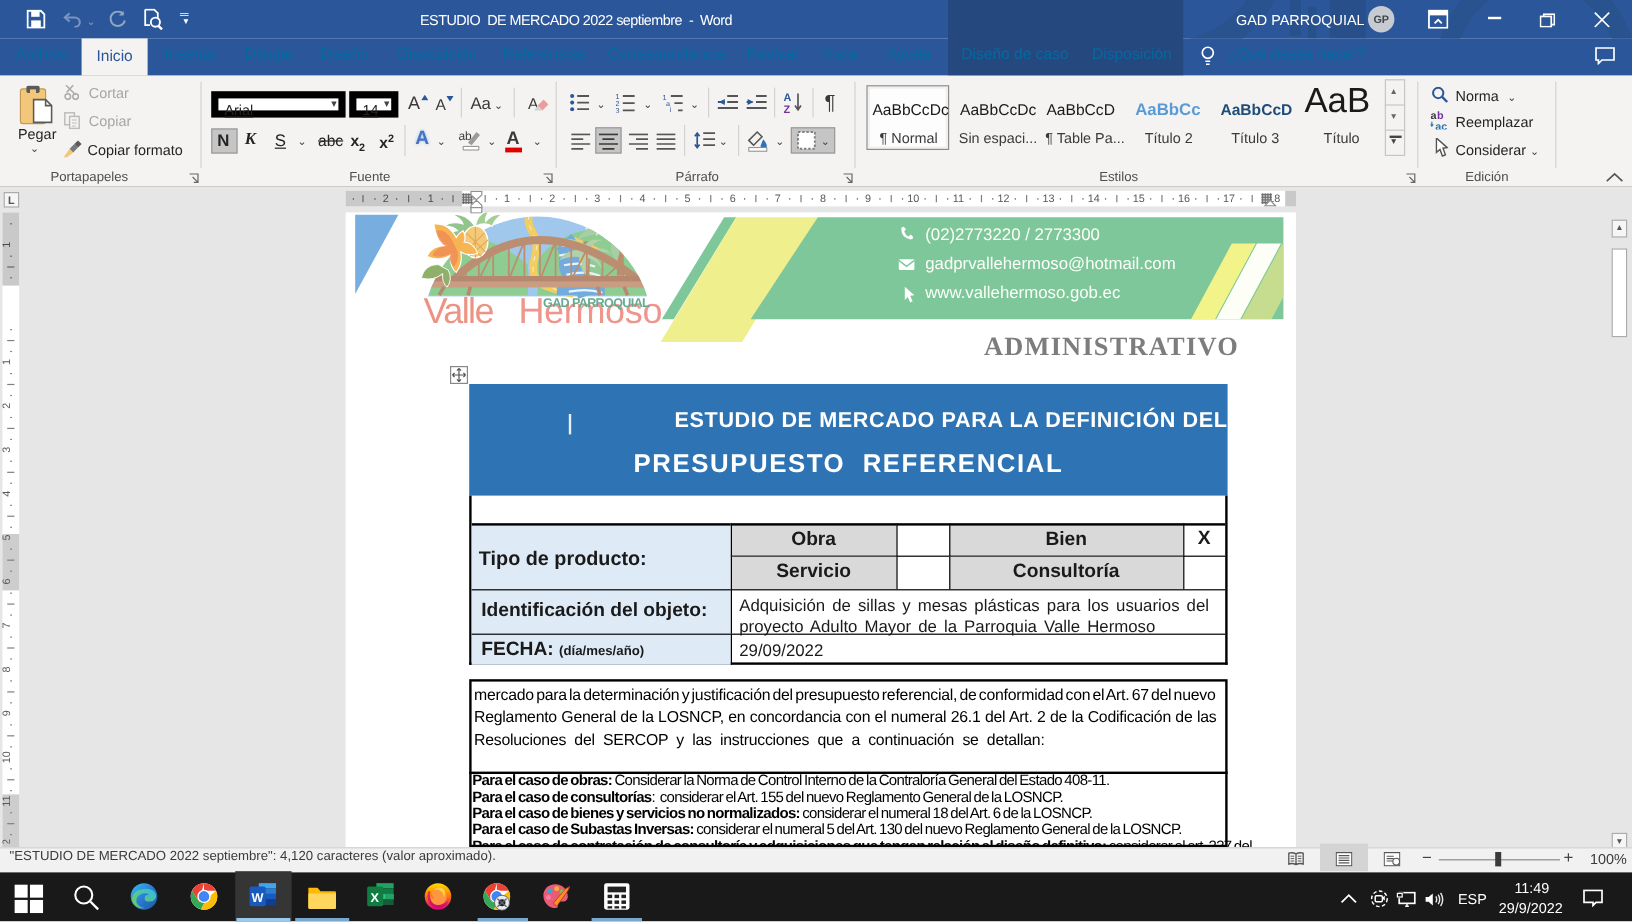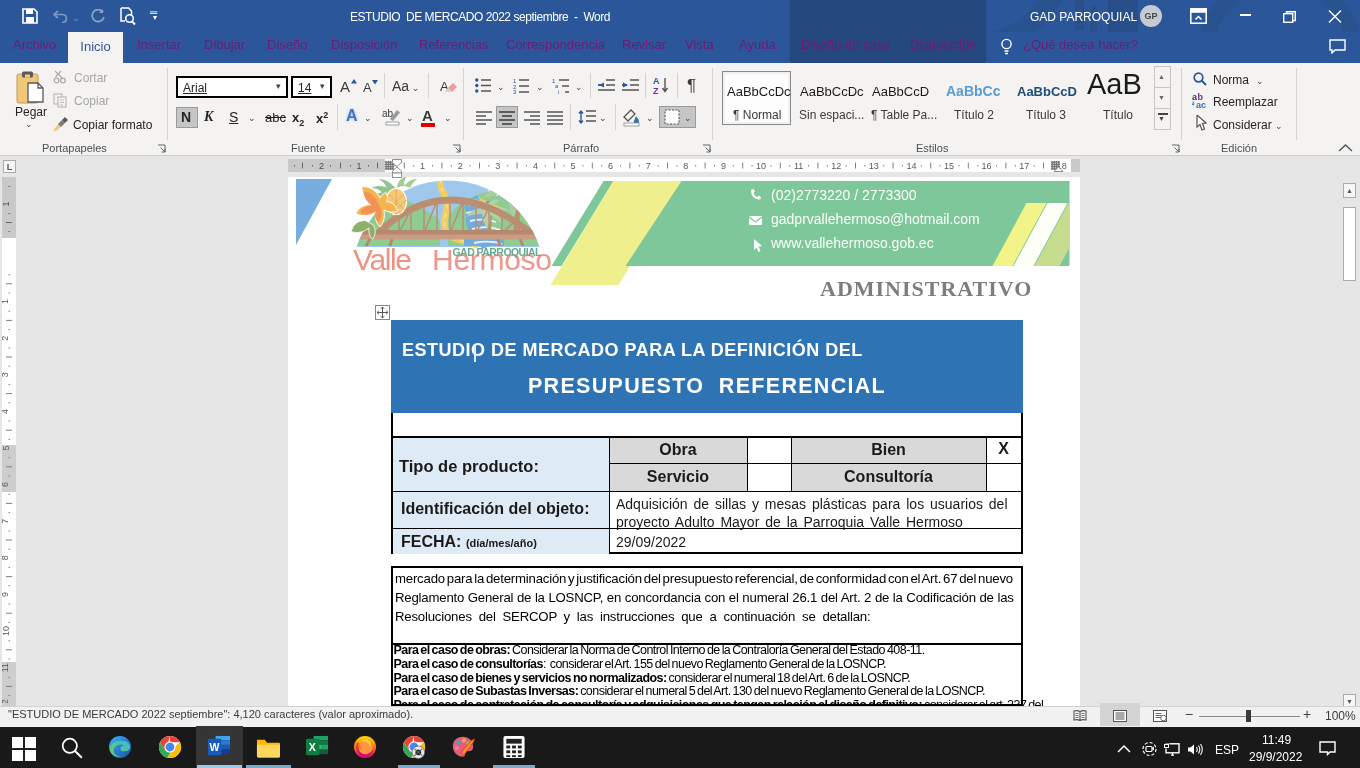--- a/index.html
+++ b/index.html
@@ -4,30 +4,30 @@
 <style>
 * { margin:0; padding:0; box-sizing:border-box; }
 html,body { width:1360px; height:768px; overflow:hidden; font-family:"Liberation Sans",sans-serif; }
 .abs { position:absolute; }
 #stage { position:relative; width:1360px; height:768px; background:#E6E6E6; overflow:hidden; }
 
 #titlebar { position:absolute; left:0; top:0; width:1360px; height:32px; background:#2B579A; color:#fff; }
 #tabrow { position:absolute; left:0; top:32px; width:1360px; height:31px; background:#2B579A; }
 #ctxtab { position:absolute; left:790px; top:0; width:196px; height:63px; background:#25497F; }
 .ttxt { position:absolute; color:#fff; font-size:13px; }
-.tab { position:absolute; top:37px; color:#701a75; font-size:13px; }
+.tab { position:absolute; top:37px; color:#0369a1; font-size:13px; }
 #inicio-tab { position:absolute; left:68px; top:32px; width:55px; height:31px; background:#F4F3F1; color:#2B579A; font-size:13px; text-align:center; line-height:30px; }
 
 #ribbon { position:absolute; left:0; top:63px; width:1360px; height:93px; background:#F4F3F1; border-bottom:1px solid #CCCACA; }
 .gsep { position:absolute; top:68px; width:1px; height:72px; background:#D5D3D1; }
 .glabel { position:absolute; top:142px; font-size:11px; color:#4E4E4E; }
 .launch { position:absolute; top:144px; width:9px; height:9px; }
 .gray-off { color:#A6A6A6 !important; }
 .rtxt { position:absolute; font-size:12px; color:#252423; }
-.combo { position:absolute; background:#fff; border:2px solid #000000; font-size:12px; color:#252423;text-decoration:underline; }
+.combo { position:absolute; background:#fff; border:6px solid #000000; font-size:12px; color:#252423;text-decoration:underline; }
 .btn-sel { position:absolute; background:#C5C5C5; border:1px solid #9A9A9A; }
 
 #docarea { position:absolute; left:0; top:156px; width:1360px; height:550px; background:#E6E6E6; overflow:hidden; }
 #page { position:absolute; left:288px; top:21px; width:792px; height:529px; background:#fff; }
 
 #statusbar { position:absolute; left:0; top:706px; width:1360px; height:21px; background:#F2F1F1; border-top:1px solid #D4D2D0; font-size:11px; color:#444; }
 
 #taskbar { position:absolute; left:0; top:727px; width:1360px; height:41px; background:#191919; }
 .tk { position:absolute; top:735px; width:24px; height:24px; }
 .tkline { position:absolute; top:765px; height:3px; background:#76B9ED; }
@@ -563,21 +563,21 @@
     </svg>
     <div class="abs" style="left:820px;top:120px;width:215px;font-family:'Liberation Serif',serif;font-weight:bold;font-size:22px;color:#7D7D7D;letter-spacing:1.0px">ADMINISTRATIVO</div>
 
     <svg class="abs" style="left:375px;top:149px" width="15" height="15" viewBox="0 0 15 15">
       <rect x="0.5" y="0.5" width="14" height="14" fill="#fff" stroke="#888" stroke-width="1"></rect>
       <path d="M7.5 2 V13 M2 7.5 H13 M7.5 2 L5.8 3.8 M7.5 2 L9.2 3.8 M7.5 13 L5.8 11.2 M7.5 13 L9.2 11.2 M2 7.5 L3.8 5.8 M2 7.5 L3.8 9.2 M13 7.5 L11.2 5.8 M13 7.5 L11.2 9.2" stroke="#555" stroke-width="1"></path>
     </svg>
 
     <div class="abs" style="left:474px;top:189px;width:1.5px;height:17px;background:#E8EEF5;z-index:5"></div>
     <div class="abs" style="left:391px;top:164px;width:632px;height:93px;background:#2E74B5"></div>
-    <div class="abs" style="left:402px;top:184px;width:632px;text-align:left;color:#fff;font-weight:bold;font-size:18px;letter-spacing:0.5px">ESTUDIO DE MERCADO PARA LA DEFINICIÓN DEL</div>
+    <div class="abs" style="left:391px;top:184px;width:632px;text-align:right;color:#fff;font-weight:bold;font-size:18px;letter-spacing:0.5px">ESTUDIO DE MERCADO PARA LA DEFINICIÓN DEL</div>
     <div class="abs" style="left:391px;top:218px;width:632px;text-align:center;color:#fff;font-weight:bold;font-size:21.5px;letter-spacing:1.3px">PRESUPUESTO&nbsp; REFERENCIAL</div>
 
     <div class="abs" style="left:391px;top:257px;width:632px;height:141px;border:2px solid #000;border-top:none"></div>
     <div class="abs" style="left:393px;top:280px;width:628px;height:55px"></div>
     <div class="cell bluecell" style="left:393px;top:280px;width:216px;height:55px;border-top:2px solid #000"></div>
     <div class="cell graycell" style="left:609px;top:280px;width:138px;height:28px;border-top:2px solid #000;border-left:1px solid #000;border-bottom:1px solid #000"></div>
     <div class="cell" style="left:747px;top:280px;width:44px;height:28px;border-top:2px solid #000;border-left:1px solid #000;border-bottom:1px solid #000"></div>
     <div class="cell graycell" style="left:791px;top:280px;width:195px;height:28px;border-top:2px solid #000;border-left:1px solid #000;border-bottom:1px solid #000"></div>
     <div class="cell" style="left:986px;top:280px;width:35px;height:28px;border-top:2px solid #000;border-left:1px solid #000;border-bottom:1px solid #000"></div>
     <div class="cell graycell" style="left:609px;top:308px;width:138px;height:27px;border-left:1px solid #000"></div>

